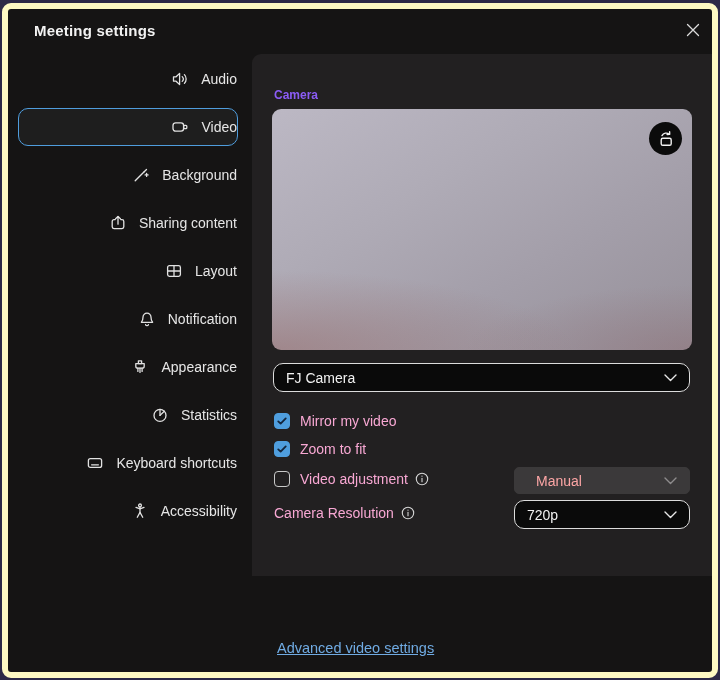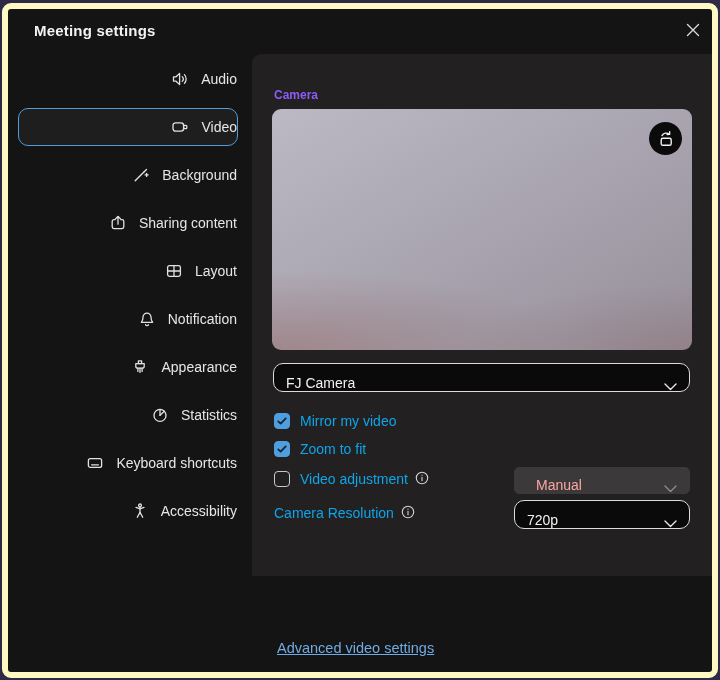--- a/index.html
+++ b/index.html
@@ -63,37 +63,37 @@
       radial-gradient(90% 45% at 100% 100%, rgba(140,100,105,.35), rgba(140,100,105,0) 60%),
       linear-gradient(150deg, #bcb8c4 0%, #afabb6 35%, #a39ea9 65%, #969099 100%);
   }
   .rotate-btn {
     position:absolute; top:13px; right:10px; width:33px; height:33px;
     background:#0b0b0b; border-radius:50%;
     display:flex; align-items:center; justify-content:center;
     color:#f2f2f2; cursor:pointer;
   }
   .select {
-    position:absolute; display:flex; align-items:flex-end;
+    position:absolute; display:flex; align-items:center;
     background:#0a0a0a; border:1px solid #dcdcdc; border-radius:10px;
     font-size:14px; color:#f2f2f2; padding:0 12px; cursor:pointer;
   }
   .select .chev { margin-left:auto; display:flex; color:#e8e8e8; }
   .select.camera { left:21px; top:309px; width:417px; height:29px; }
   .select.manual {
     left:262px; top:413px; width:176px; height:27px;
     background:#3b393a; border-color:#3b393a; color:#fca5a5;
     border-radius:5px; cursor:default;padding-left:21px;
   }
   .select.manual .chev { color:#8e8c8d; }
   .select.resolution { left:262px; top:446px; width:176px; height:29px; }
   .row {
     position:absolute; left:22px;
-    display:flex; align-items:flex-start; gap:10px;
-    font-size:14px; color:#0ea5e9;
+    display:flex; align-items:center; gap:10px;
+    font-size:14px; color:#f9a8d4;
   }
   .row.mirror { top:359px; }
   .row.zoomfit { top:387px; }
   .row.videoadj { top:417px; }
   .row.camres { top:451px; }
   .checkbox {
     width:16px; height:16px; border-radius:4px;
     border:1.5px solid #c9c9c9; background:transparent;
     display:flex; align-items:center; justify-content:center;
     cursor:pointer; flex:none;

